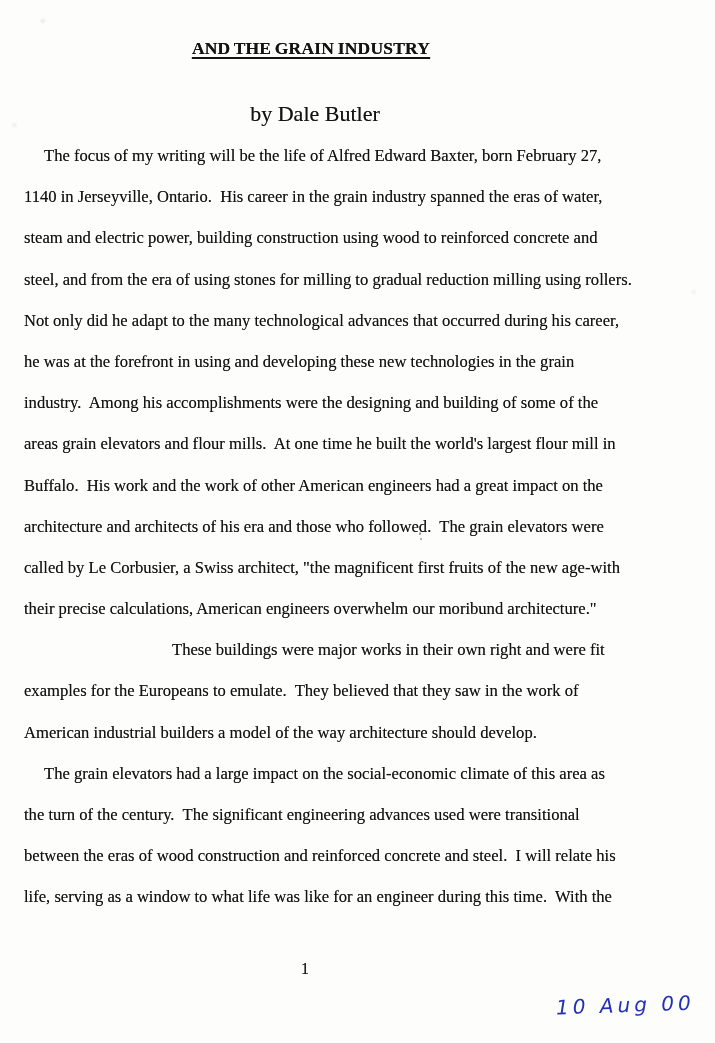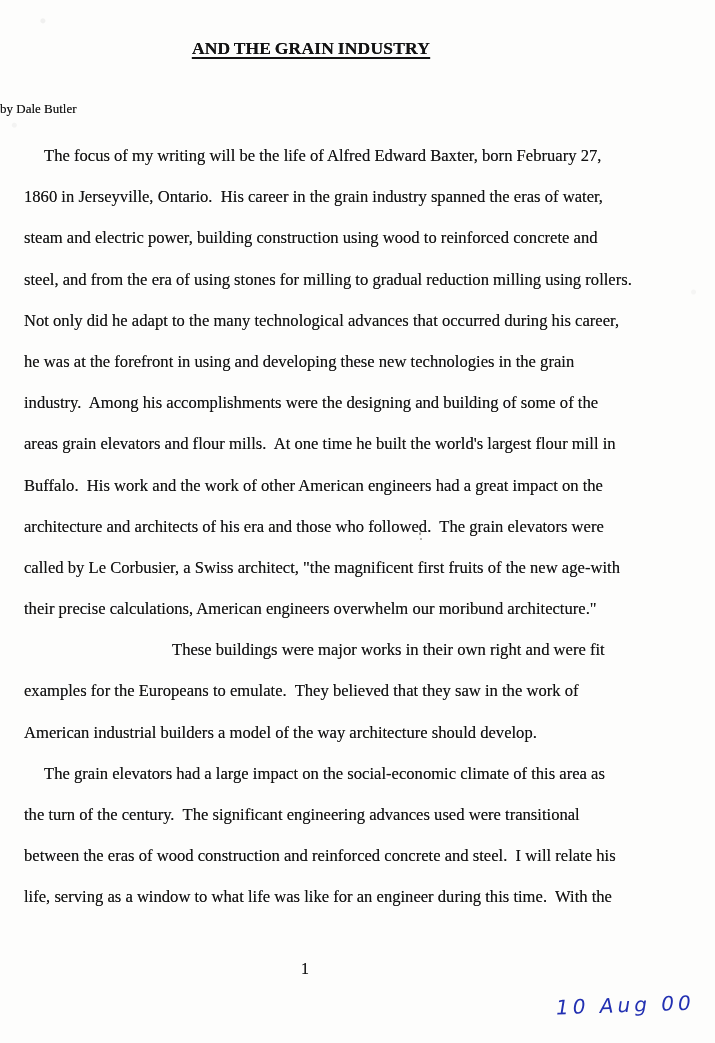--- a/index.html
+++ b/index.html
@@ -43,21 +43,22 @@
   .title-line {
     text-decoration: underline;
     text-decoration-thickness: 2px;
     text-underline-offset: 3px;
   }
   .byline {
     position: absolute;
     top: 101px;
     left: 0;
     width: 630px;
-    font-size: 13px;
+    text-align: center;
+    font-size: 22px;
     text-shadow: 0 0 0.5px rgba(0,0,0,0.55);
   }
   .body-text {
     position: absolute;
     top: 135px;
     left: 24px;
     right: 20px;
     font-size: 16.6px;
     text-shadow: 0 0 0.5px rgba(0,0,0,0.55);
   }
@@ -104,21 +105,21 @@
 <div class="page">
 
   <div class="title-block">
     <div class="title-line">AND THE GRAIN INDUSTRY</div>
   </div>
 
   <div class="byline">by Dale Butler</div>
 
   <div class="body-text">
       <div class="line" style="padding-left: 20px;">The focus of my writing will be the life of Alfred Edward Baxter, born February 27,</div>
-      <div class="line">1860 in Jerseyville, Ontario.  His career in the grain industry spanned the eras of water,</div>
+      <div class="line">1140 in Jerseyville, Ontario.  His career in the grain industry spanned the eras of water,</div>
       <div class="line">steam and electric power, building construction using wood to reinforced concrete and</div>
       <div class="line">steel, and from the era of using stones for milling to gradual reduction milling using rollers.</div>
       <div class="line">Not only did he adapt to the many technological advances that occurred during his career,</div>
       <div class="line">he was at the forefront in using and developing these new technologies in the grain</div>
       <div class="line">industry.  Among his accomplishments were the designing and building of some of the</div>
       <div class="line">areas grain elevators and flour mills.  At one time he built the world's largest flour mill in</div>
       <div class="line">Buffalo.  His work and the work of other American engineers had a great impact on the</div>
       <div class="line">architecture and architects of his era and those who followed.  The grain elevators were</div>
       <div class="line">called by Le Corbusier, a Swiss architect, "the magnificent first fruits of the new age-with</div>
       <div class="line">their precise calculations, American engineers overwhelm our moribund architecture."</div>

